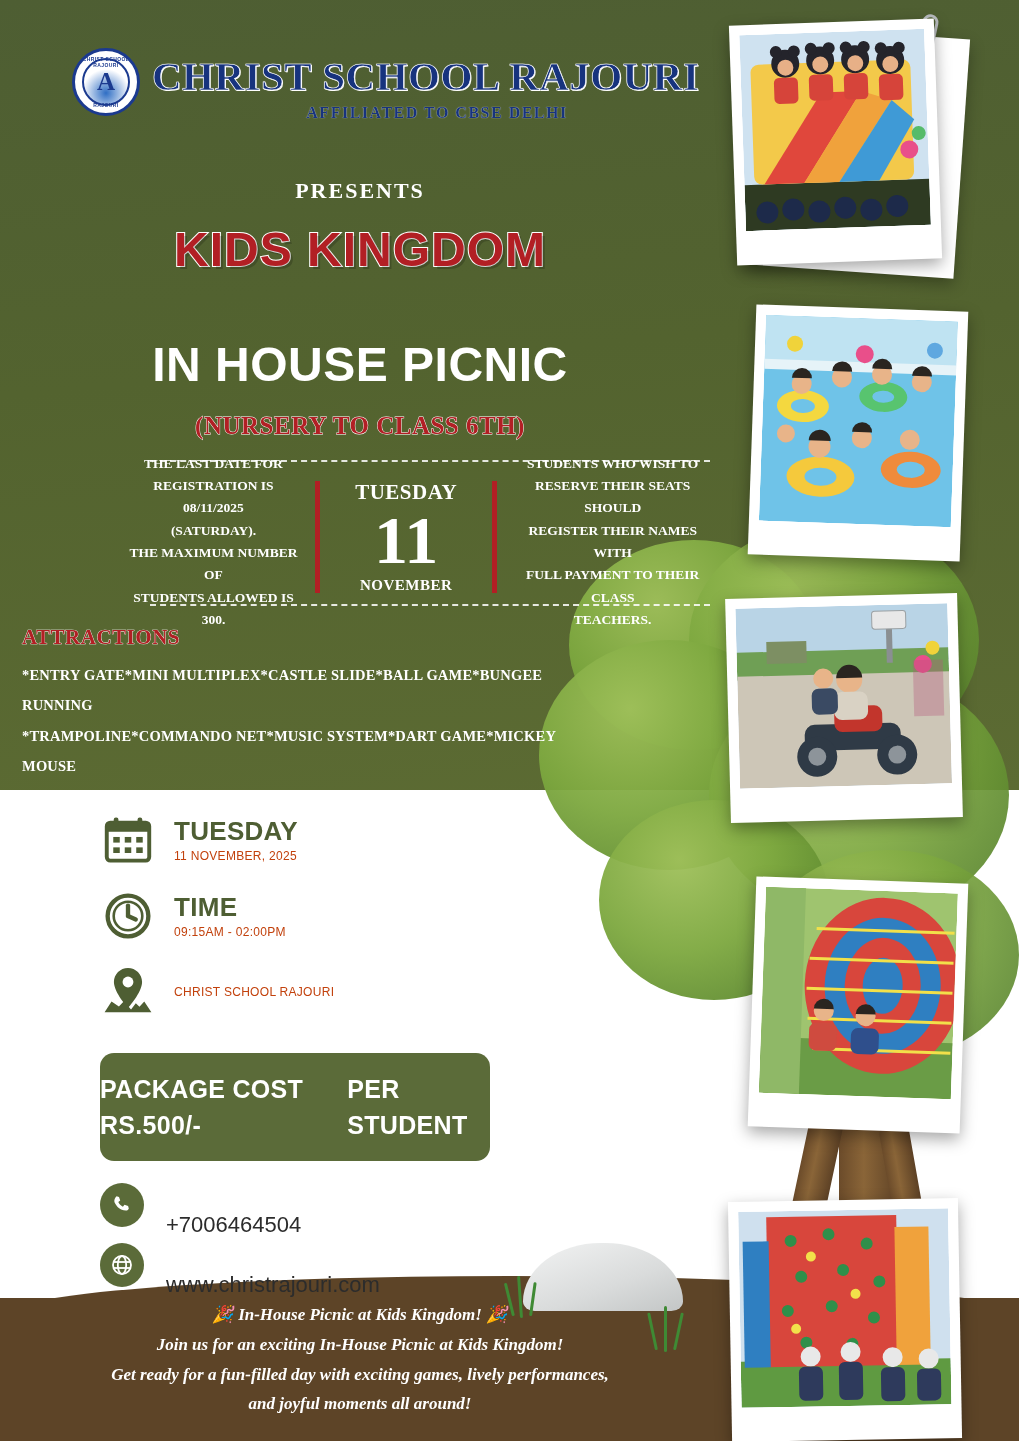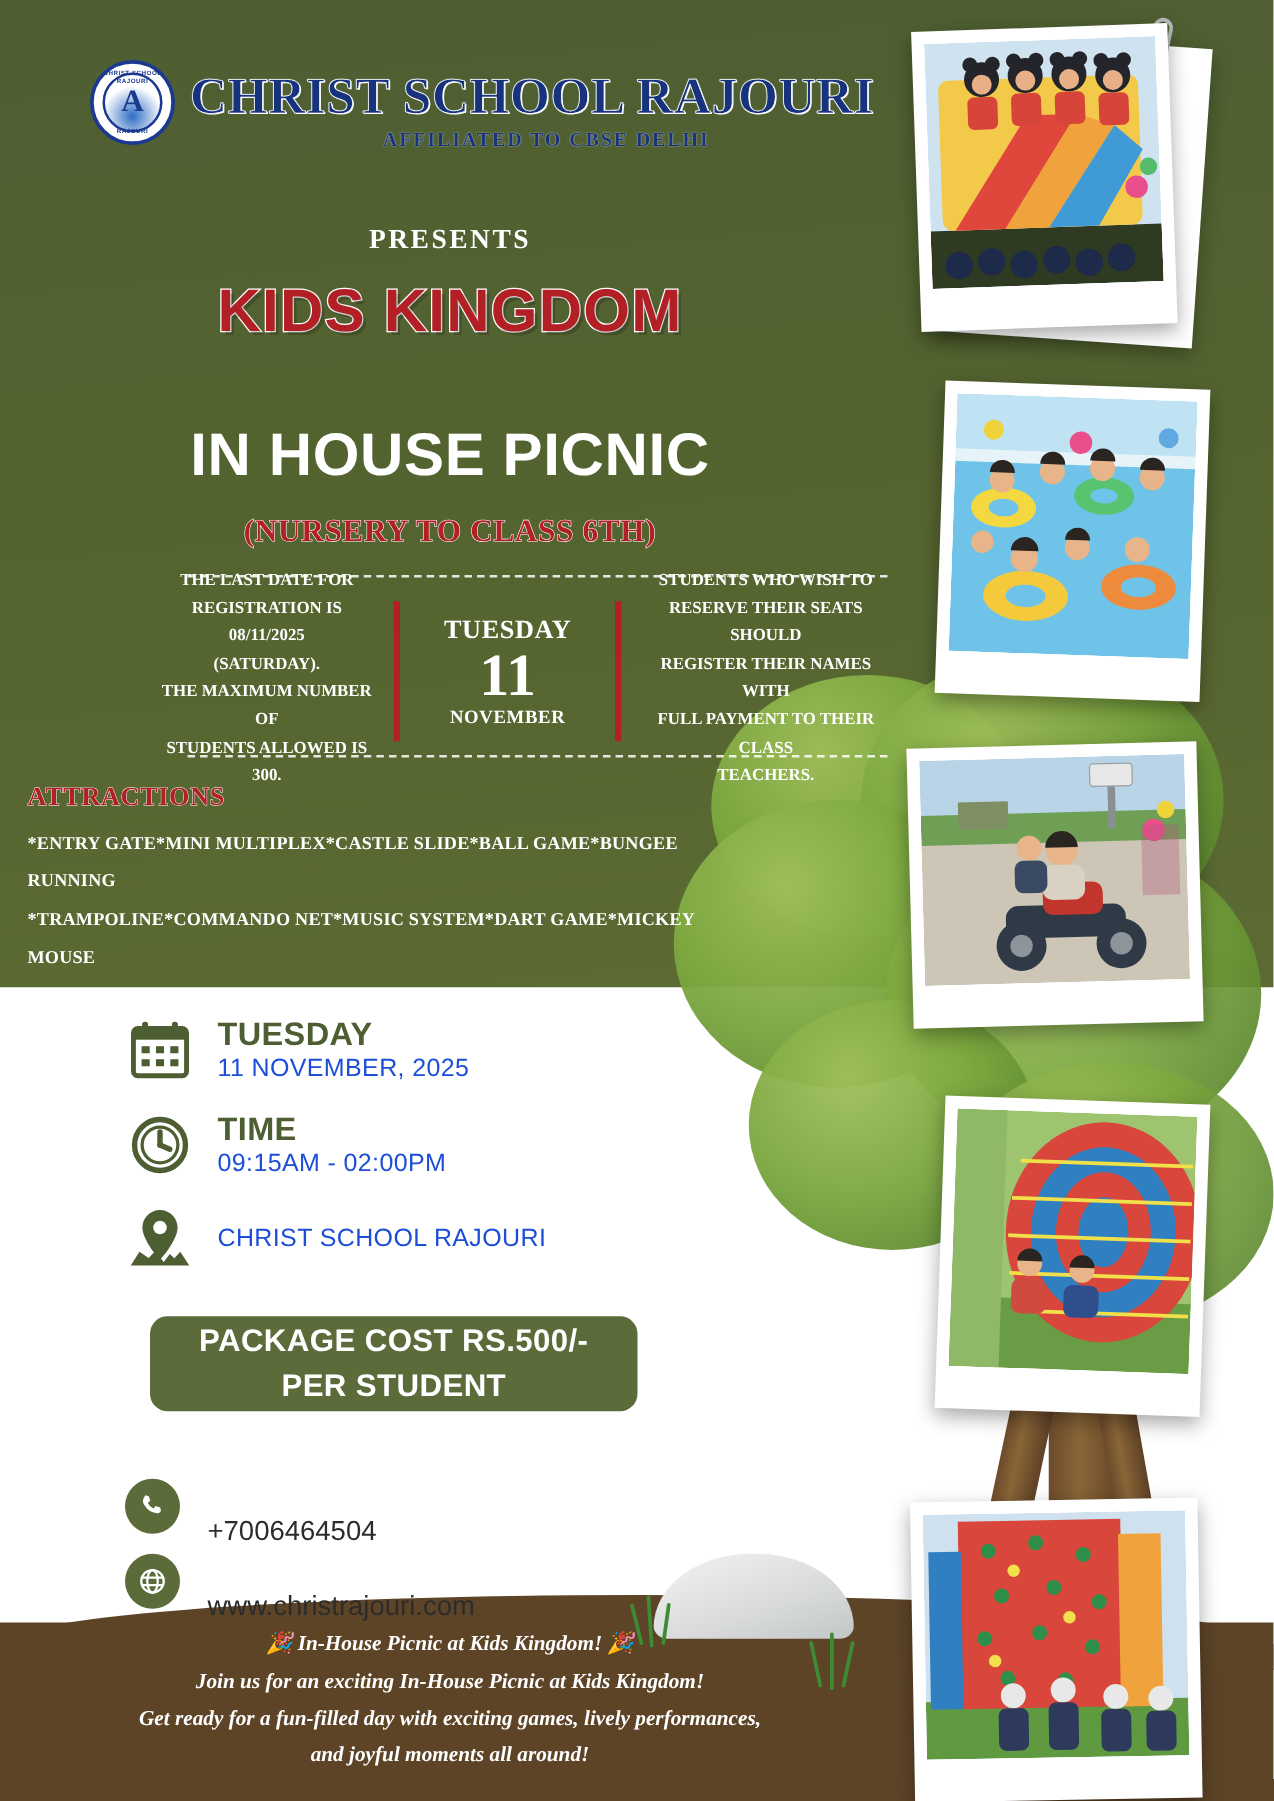--- a/index.html
+++ b/index.html
@@ -215,21 +215,21 @@
     font-weight: bold;
   }
   .vbar {
     width: 5px;
     height: 112px;
     background: #b21f24;
     flex: 0 0 5px;
     margin: 0 8px;
   }
   .ic-day { font-size: 21px; letter-spacing: .5px; }
-  .ic-num { font-size: 48px; line-height: 1.05; margin-top: 0; }
+  .ic-num { font-size: 68px; line-height: 1.05; margin-top: 0; }
   .ic-mon { font-size: 15px; letter-spacing: .5px; }
 
   
   .attr-title {
     position: absolute;
     left: 22px; top: 625px;
     font-family: "Liberation Serif", serif;
     font-weight: bold;
     font-size: 21px;
     letter-spacing: .5px;
@@ -269,41 +269,40 @@
   .d-title {
     font-family: "Liberation Sans", sans-serif;
     font-weight: bold;
     font-size: 26px;
     color: #4e5e33;
     letter-spacing: .3px;
     line-height: 1.1;
   }
   .d-sub {
     font-family: "Liberation Sans", sans-serif;
-    font-size: 20px;
-    color: #1d4ed8;
+    font-size: 12px;
+    color: #c2410c;
     margin-top: 3px;
     letter-spacing: .3px;
   }
 
   .package {
     position: absolute;
     left: 100px; top: 1053px;
-    width: 390px; height: 76px;
+    width: 390px; height: 108px;
     background: #5b6b39;
     border-radius: 14px;
-    display: flex; flex-direction: column;
+    display: flex; flex-direction: row;
     align-items: center; justify-content: center;
     color: #ffffff;
     font-family: "Liberation Sans", sans-serif;
     font-weight: bold;
     font-size: 25px;
     line-height: 1.45;
     letter-spacing: .3px;
-    margin-left: 20px;
   }
 
   .contact {
     position: absolute;
     left: 100px;
     display: flex; align-items: center;
   }
   .c1 { top: 1172px; }
   .c2 { top: 1232px; }
   .c-icon {

